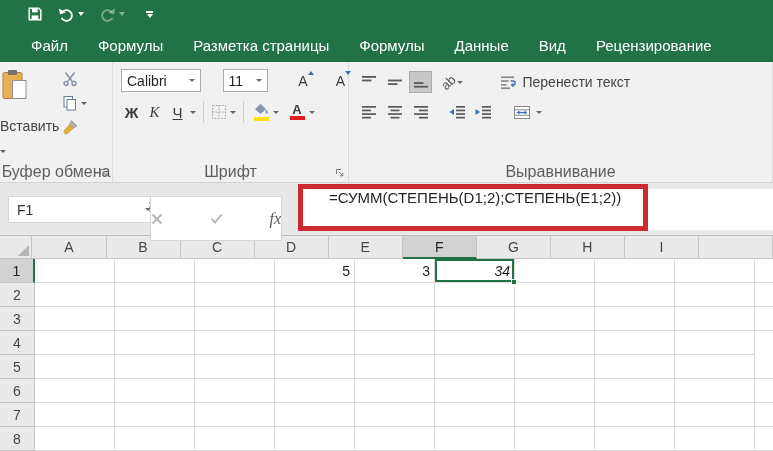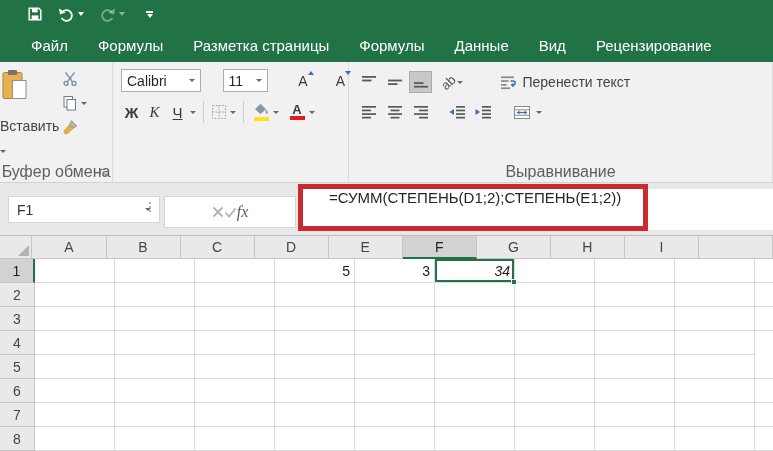--- a/index.html
+++ b/index.html
@@ -54,21 +54,21 @@
   .al-btn{width:23px;height:22px;display:flex;align-items:center;justify-content:center;}
   .al-btn.pressed{background:#c8c8c8;border:1px solid #ababab;}
   .orient{display:flex;align-items:center;gap:2px;margin-left:6px;}
   .orient .ab{display:inline-block;transform:rotate(-45deg);font-size:13px;color:#555;}
   .lbl-item{display:flex;align-items:center;gap:5px;margin-left:16px;font-size:14px;color:#444;white-space:nowrap;}
   
   .fbar{height:53px;background:#e8e8e8;position:relative;border-bottom:1px solid #bdbdbd;}
   .namebox{position:absolute;left:8px;top:13px;width:152px;height:27px;background:#fff;border:1px solid #d6d6d6;display:flex;align-items:center;justify-content:space-between;padding:0 8px;font-size:14px;color:#333;}
   .dotsep{position:absolute;left:149px;top:19px;display:flex;flex-direction:column;gap:2px;}
   .dotsep i{width:2px;height:2px;background:#9a9a9a;border-radius:50%;}
-  .fxpanel{position:absolute;left:164px;top:13px;width:132px;height:32px;background:#fff;border:1px solid #d6d6d6;display:flex;align-items:center;justify-content:center;}
+  .fxpanel{position:absolute;left:150px;top:13px;width:132px;height:45px;background:#fff;border:1px solid #d6d6d6;display:flex;align-items:center;justify-content:space-between;}
   .fxpanel .x,.fxpanel .ck{color:#b3b3b3;}
   .fx-it{font-family:"Liberation Serif",serif;font-style:italic;font-size:16px;color:#5a5a5a;}
   .ffield{position:absolute;left:303px;top:6px;right:0;bottom:5px;background:#fff;display:flex;padding-left:26px;font-size:15px;color:#262626;white-space:nowrap;}
   .redframe{position:absolute;left:298px;top:1px;width:350px;height:47px;border:5px solid var(--red);pointer-events:none;z-index:3;}
   
   .grid{height:215px;background:#fff;overflow:hidden;}
   .g-headrow{display:flex;height:23px;}
   .corner{width:35px;background:#e9e9e9;border-right:1px solid var(--head-line);border-bottom:1px solid var(--head-line);position:relative;}
   .corner::after{content:"";position:absolute;right:2px;bottom:2px;border-left:11px solid transparent;border-bottom:11px solid #b4b4b4;}
   .colhead{width:80px;background:#e9e9e9;border-right:1px solid var(--head-line);border-bottom:1px solid var(--head-line);display:flex;align-items:center;justify-content:center;font-size:14px;color:#444;}
@@ -233,20 +233,30 @@
           <span class="swatch" style="background:#ffe115;"></span>
         </span>
         <span class="tri2"></span>
         <span class="colorbtn" style="margin-left:6px;">
           <span style="font-size:13px;font-weight:bold;color:#3b3b3b;line-height:11px;">А</span>
           <span class="swatch" style="background:#e01e1e;"></span>
         </span>
         <span class="tri2"></span>
       </div>
     </div>
+    <div class="rgroup-label">
+      <span>Шрифт</span>
+      <span class="launcher">
+        <svg width="10" height="10" viewBox="0 0 10 10" stroke="#7c7c7c" fill="none">
+            <path d="M1.5 6 V1.5 H6"></path>
+            <path d="M3.8 3.8 L7.6 7.6"></path>
+            <path d="M7.8 4.8 V7.8 H4.8"></path>
+          </svg>
+      </span>
+    </div>
   </div>
 
   <div class="rgroup g-align">
     <div class="rgroup-body">
       <div class="al-row">
         <span class="al-btn">
           <svg width="16" height="14" viewBox="0 0 16 14">
               <rect x="1" y="1" width="14" height="1.8" fill="#595959"></rect>
               <rect x="1" y="4.6" width="9.5" height="1.8" fill="#595959"></rect>
             </svg>

